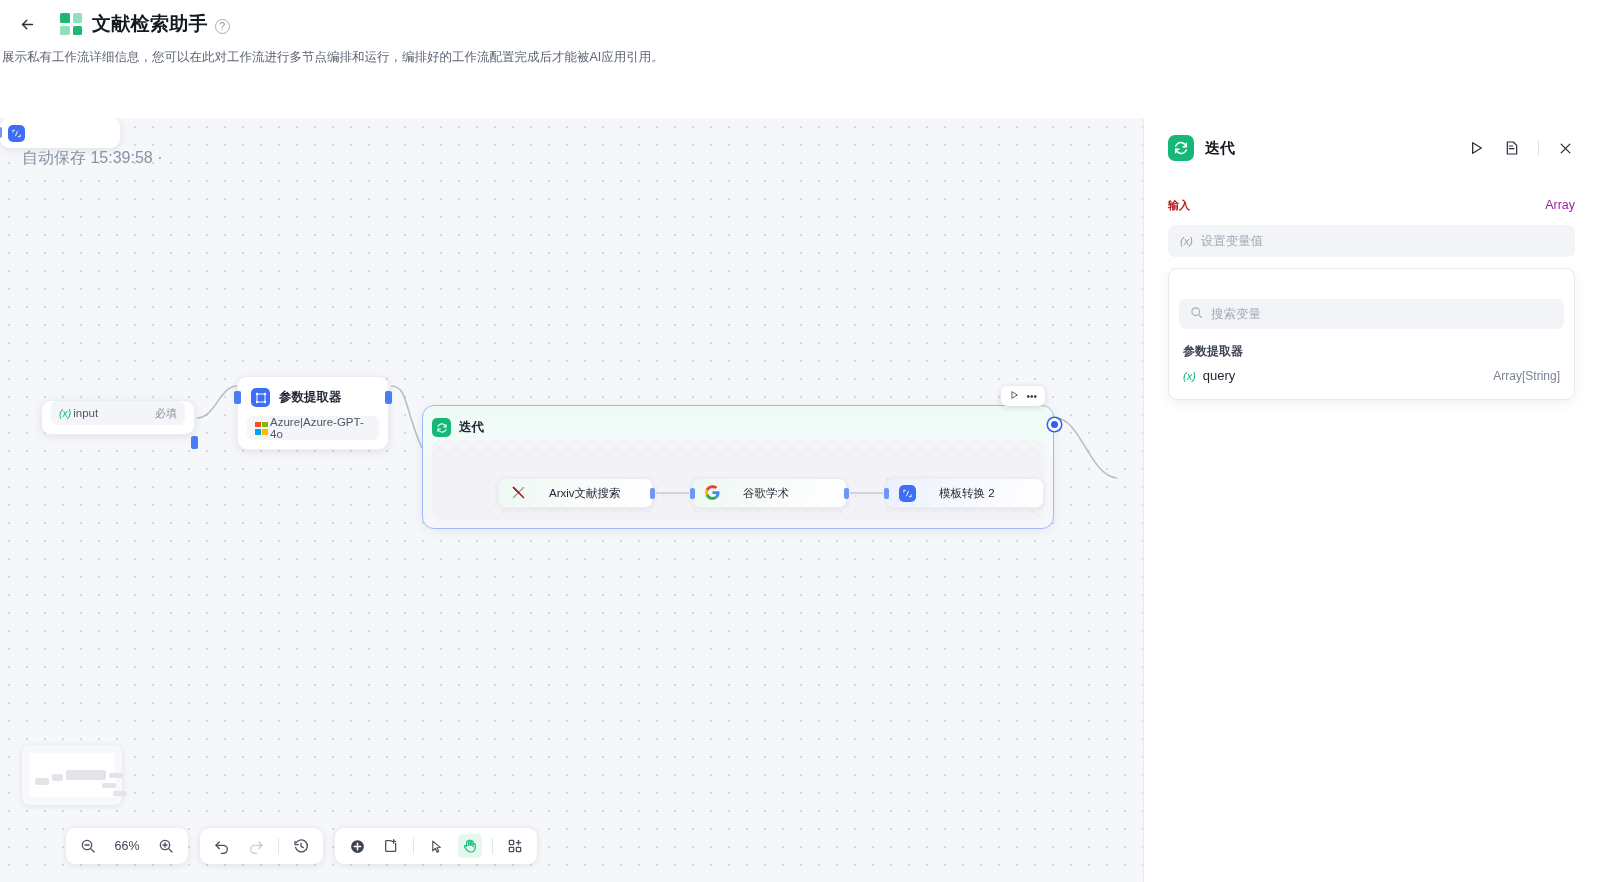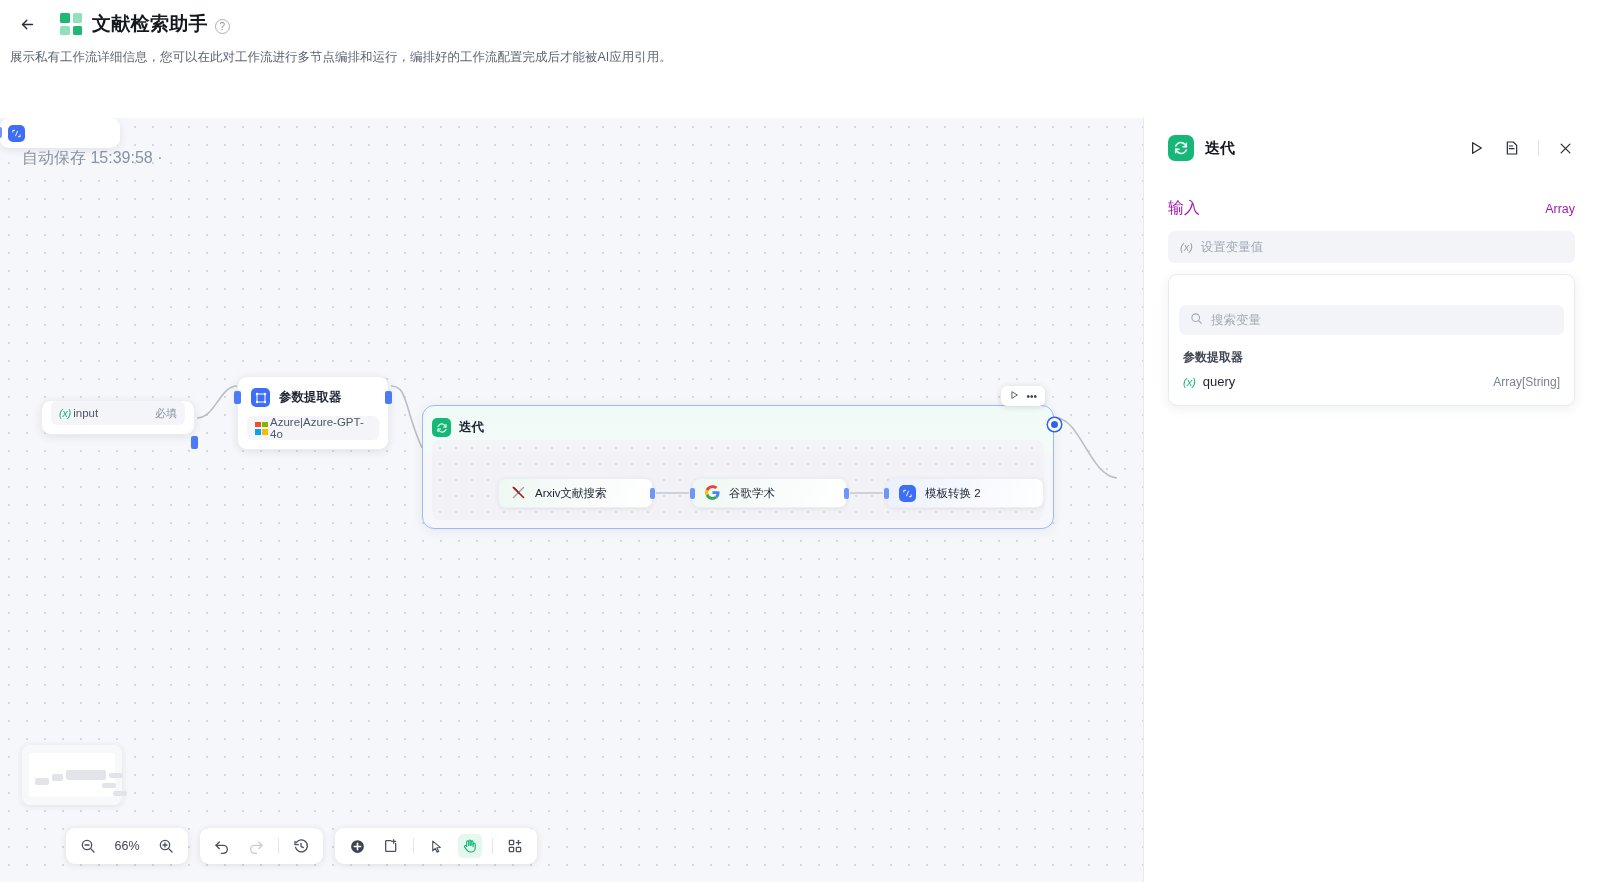--- a/index.html
+++ b/index.html
@@ -26,21 +26,21 @@
   .app-logo i:nth-child(1) { background: #1fb871; }
   .app-logo i:nth-child(2) { background: #8fe0bb; }
   .app-logo i:nth-child(3) { background: #8fe0bb; }
   .app-logo i:nth-child(4) { background: #1fb871; }
   .app-title { font-size: 19px; font-weight: bold; color: #14181f; letter-spacing: .3px; }
   .help-icon {
     margin-left: 7px; width: 15px; height: 15px; border: 1.3px solid #a7adb8; border-radius: 50%;
     color: #8a919e; font-size: 10px; display: inline-flex; align-items: center; justify-content: center;
     cursor: pointer; position: relative; top: 2px;
   }
-  .page-desc { font-size: 12.5px; color: #5c6473; padding: 9px 0 0 10px; }
+  .page-desc { font-size: 12.5px; color: #5c6473; padding: 9px 0 0 2px; }
 
   .tabs { display: flex; align-items: flex-end; gap: 26px; padding-left: 10px; margin-top: 18px; height: 40px;
           border-bottom: 1px solid #e8eaee; }
   .tab { font-size: 15px; color: #3d4characters; padding-bottom: 9px; cursor: pointer; position: relative; }
   .tab { color: #3f4654; }
   .tab.active { color: #18b877; font-weight: bold; }
   .tab.active::after {
     content: ""; position: absolute; left: 0; right: 0; bottom: -1px; height: 3px;
     background: #18b877; border-radius: 2px;
   }
@@ -108,21 +108,21 @@
   }
   .iter-hd { display: flex; align-items: center; gap: 8px; padding: 9px 0 0 9px; height: 34px; }
   .iter-body {
     position: absolute; left: 9px; right: 9px; top: 34px; bottom: 8px;
     background: rgba(241,242,246,.82); border-radius: 8px;
     background-image: radial-gradient(#d9dde6 1px, transparent 1px); background-size: 16px 16px;
   }
   .sub-node {
     position: absolute; height: 30px; border-radius: 8px; background: #fff;
     border: 1px solid #eceef3; box-shadow: 0 1px 5px rgba(28,36,54,.09);
-    display: flex; align-items: center; gap: 9px; padding: 0 12px;
+    display: flex; align-items: center; gap: 23px; padding: 0 12px;
     font-size: 11.5px; color: #1d2330;
   }
   #sub-arxiv { left: 66px; top: 38px; width: 155px;
     background: linear-gradient(110deg,#eef8f2 0%, #f7fbf9 45%, #ffffff 100%); }
   #sub-google { left: 260px; top: 38px; width: 155px;
     background: linear-gradient(110deg,#eef8f2 0%, #f7fbf9 45%, #ffffff 100%); }
   #sub-tpl { left: 454px; top: 38px; width: 158px;
     background: linear-gradient(110deg,#eaf0fd 0%, #f5f8fe 45%, #ffffff 100%); }
 
   .iter-fab {
@@ -183,21 +183,21 @@
   .sp-ico { width: 26px; height: 26px; border-radius: 7px; background: #16b877;
             display:flex; align-items:center; justify-content:center; color:#fff; }
   .sp-title { font-size: 15px; font-weight: bold; color: #14181f; }
   .sp-actions { margin-left: auto; display: flex; align-items: center; gap: 16px; }
   .sp-act { width: 20px; height: 20px; display: flex; align-items:center; justify-content:center;
             color: #262b35; cursor: pointer; }
   .sp-divider { width: 1px; height: 16px; background: #dfe2e9; }
   .sp-desc { font-size: 12.5px; color: #a3aab6; margin-top: 18px; }
 
   .sp-sect { display: flex; align-items: baseline; margin-top: 38px; }
-  .sp-sect-label { font-size: 16px; font-weight: normal; color: #a21caf; }
+  .sp-sect-label { font-size: 11px; font-weight: bold; color: #b91c1c; }
   .sp-sect-type { margin-left: auto; font-size: 12.5px; color: #a21caf; }
 
   .var-input {
     margin-top: 12px; height: 32px; background: #f2f4f7; border-radius: 7px;
     display: flex; align-items: center; gap: 8px; padding: 0 12px;
     font-size: 12.5px; color: #a3aab6; cursor: text;
   }
   .var-vx { color: #98a0ad; font-style: italic; font-size: 11px; }
 
   .var-dd {

